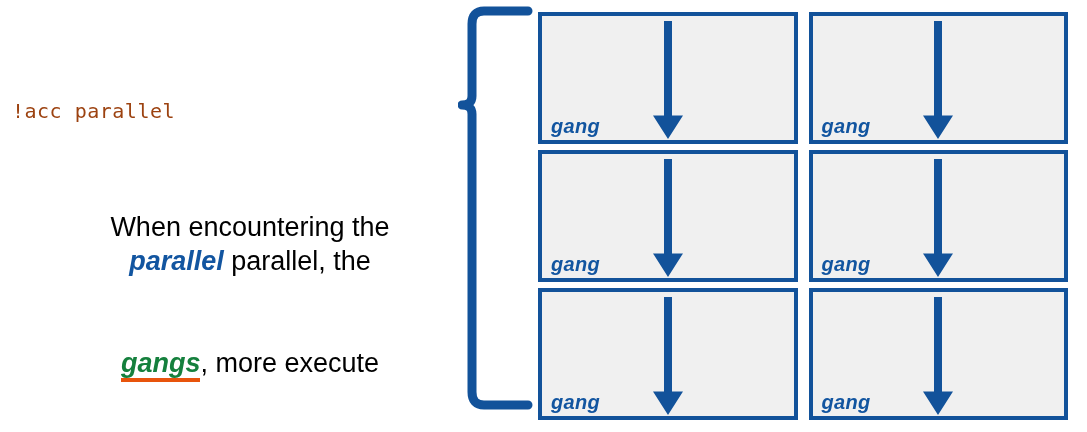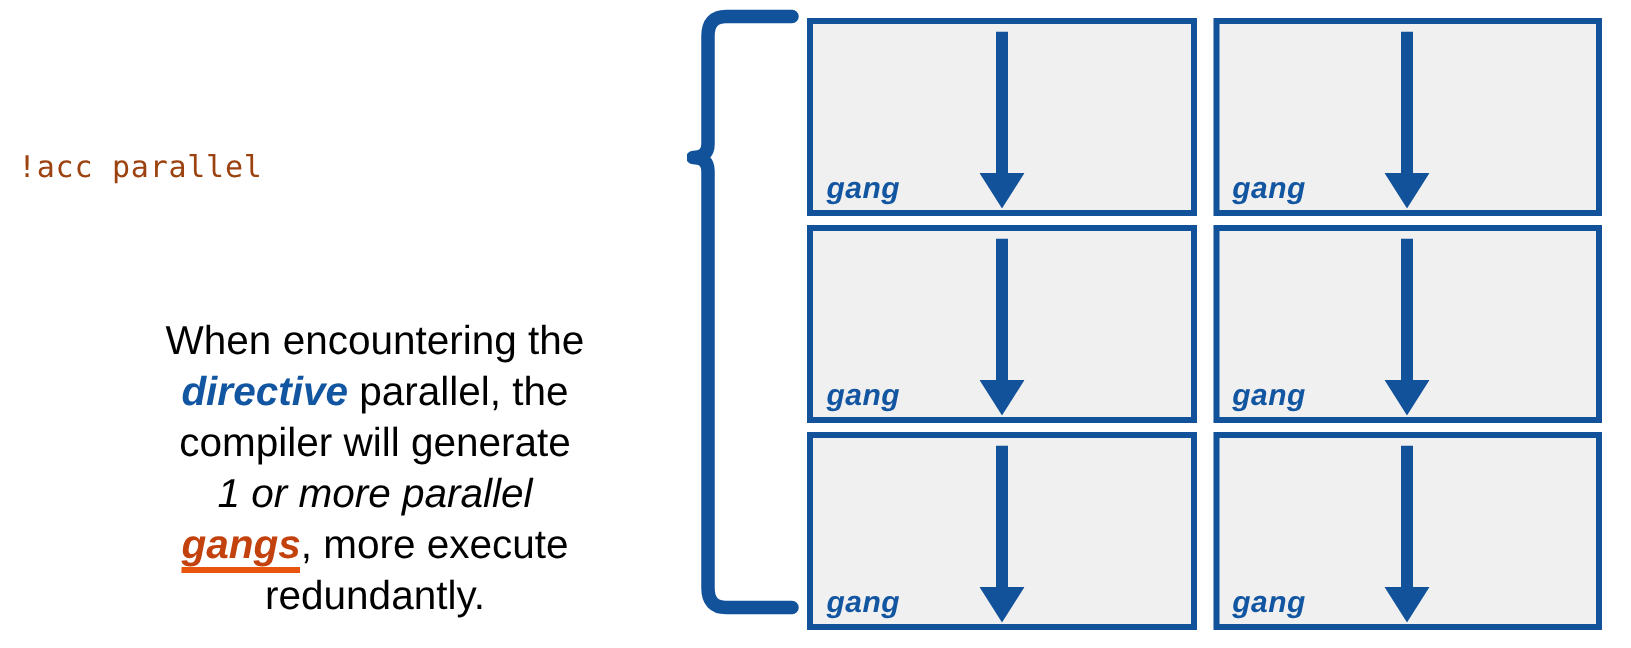--- a/index.html
+++ b/index.html
@@ -49,21 +49,21 @@
   }
   #description-text .kw-parallel {
     color: #1255A0;
     font-weight: bold;
     font-style: italic;
   }
   #description-text .em-phrase {
     font-style: italic;
   }
   #description-text .kw-gangs {
-    color: #c2410c;
+    color: #15803d;
     font-weight: bold;
     font-style: italic;
     border-bottom: 4px solid #E8540C;
     padding-bottom: 0px;
   }
 
   
   #brace-wrap {
     position: absolute;
     left: 458px;
@@ -118,29 +118,26 @@
 </head>
 <body>
 
 <div id="left-panel">
 
   <div id="code-directive">!acc parallel</div>
 
   <div id="description-text">
     <span>When encountering the</span>
     <br>
-    <span class="kw-parallel">directive</span><span> parallel, the</span>
-    <br>
-    <span>compiler will generate</span>
-    <br>
-    <span class="em-phrase">1 or more parallel</span>
+    <span class="kw-parallel">parallel</span><span> parallel, the</span>
+    <br>
+    <br>
     <br>
     <span class="kw-gangs">gangs</span><span>, more execute</span>
     <br>
-    <span>redundantly.</span>
   </div>
 </div>
 
 <div id="brace-wrap">
   <svg viewBox="0 0 76 424" width="76" height="424" aria-hidden="true">
     <path d="M 70 7
              L 26 7
              Q 14 7 14 20
              L 14 92
              Q 14 101 4 101

